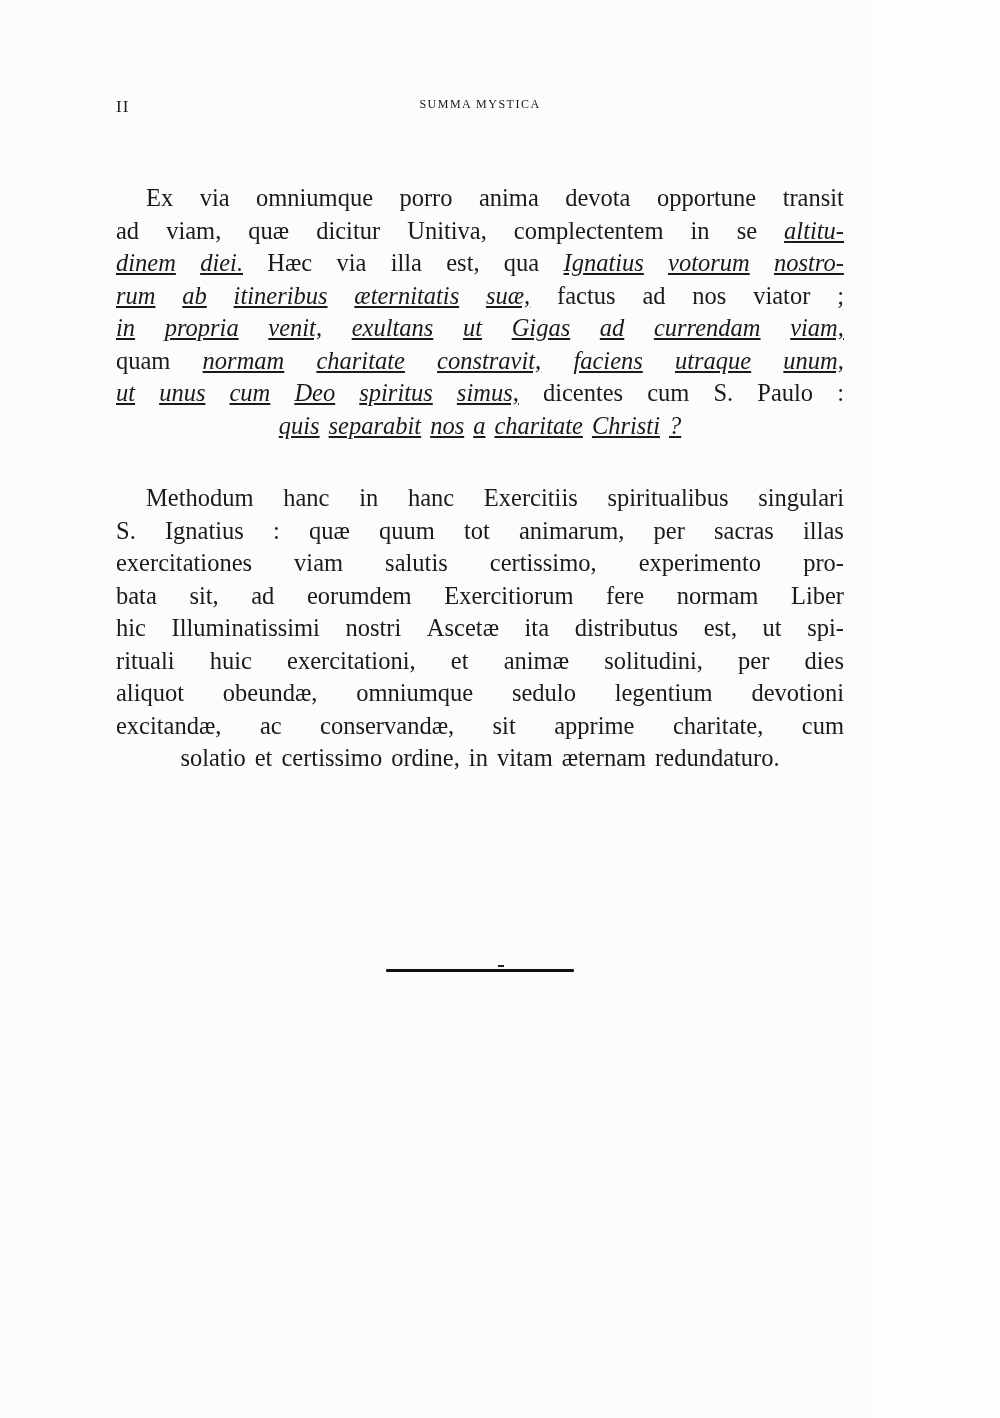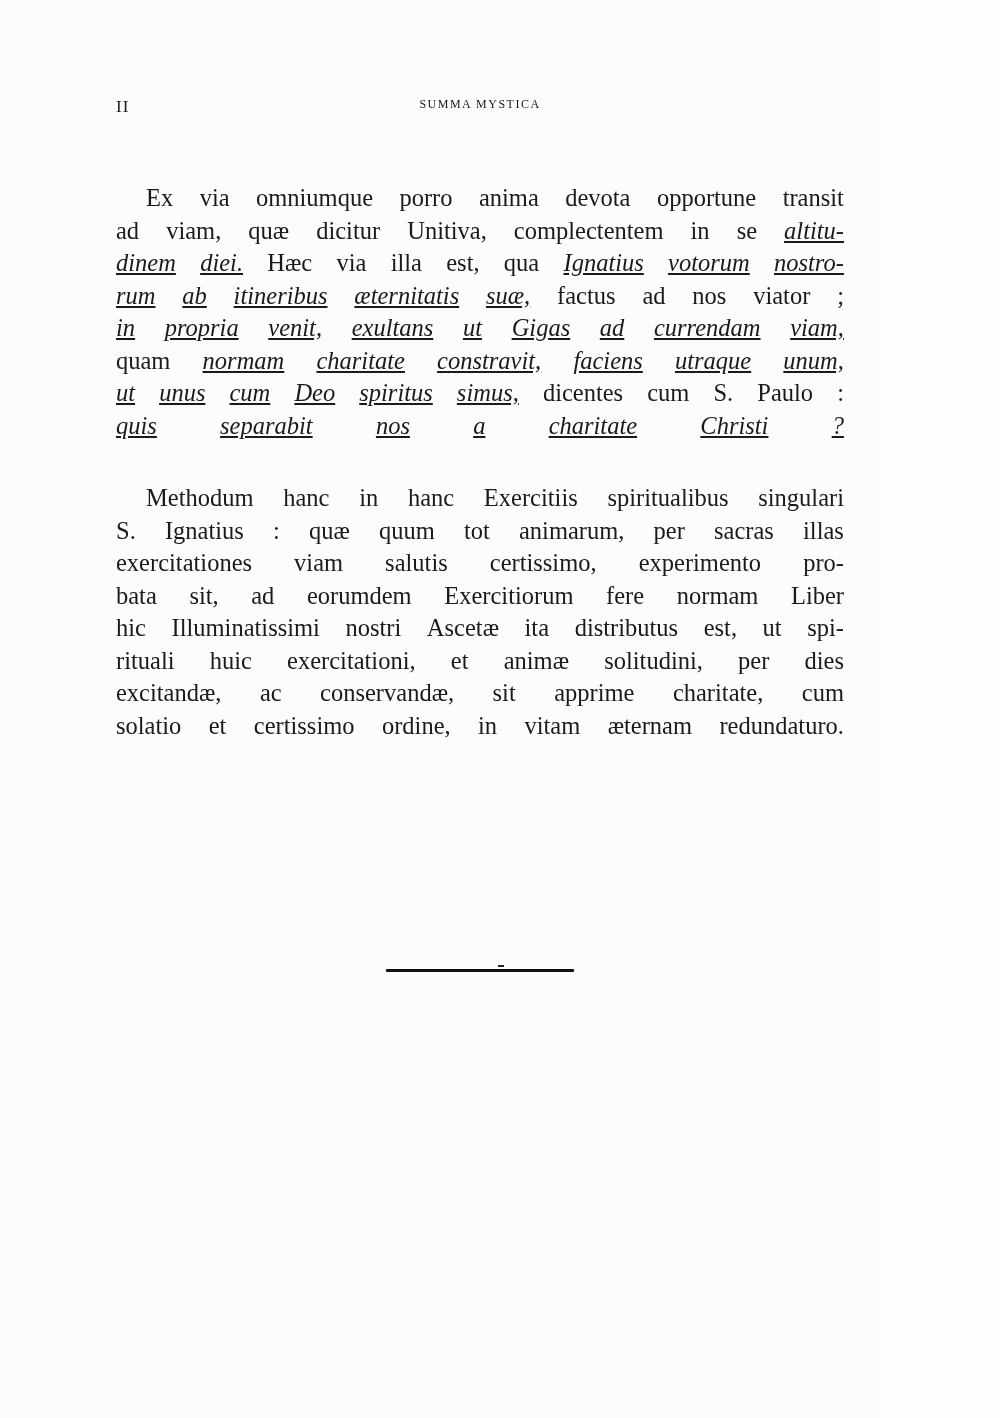--- a/index.html
+++ b/index.html
@@ -56,21 +56,21 @@
     
     .jline {
       display: flex;
       justify-content: space-between;
       height: 32.5px;
       line-height: 32.5px;
       font-size: 24.5px;
       white-space: pre;
     }
     .jline.indent { padding-left: 30px; margin-top: 40px; }
-    .jline.last { justify-content: space-between; }
+    .jline.last { justify-content: center; gap: 9px; }
     .w { display: inline-block; }
     .w.it { font-style: italic; text-decoration: underline; }
     .end-rule {
       position: absolute;
       left: 386px;
       top: 969px;
       width: 188px;
       height: 3px;
       background: #111;
       border-radius: 1px;
@@ -105,19 +105,20 @@
         <div class="jline"><span class="w it">ut</span><span class="w it">unus</span><span class="w it">cum</span><span class="w it">Deo</span><span class="w it">spiritus</span><span class="w it">simus,</span><span class="w">dicentes</span><span class="w">cum</span><span class="w">S.</span><span class="w">Paulo</span><span class="w">:</span></div>
         <div class="jline last"><span class="w it">quis</span><span class="w it">separabit</span><span class="w it">nos</span><span class="w it">a</span><span class="w it">charitate</span><span class="w it">Christi</span><span class="w it">?</span></div>
       </div>
       <div>
         <div class="jline indent"><span class="w">Methodum</span><span class="w">hanc</span><span class="w">in</span><span class="w">hanc</span><span class="w">Exercitiis</span><span class="w">spiritualibus</span><span class="w">singulari</span></div>
         <div class="jline"><span class="w">S.</span><span class="w">Ignatius</span><span class="w">:</span><span class="w">quæ</span><span class="w">quum</span><span class="w">tot</span><span class="w">animarum,</span><span class="w">per</span><span class="w">sacras</span><span class="w">illas</span></div>
         <div class="jline"><span class="w">exercitationes</span><span class="w">viam</span><span class="w">salutis</span><span class="w">certissimo,</span><span class="w">experimento</span><span class="w">pro-</span></div>
         <div class="jline"><span class="w">bata</span><span class="w">sit,</span><span class="w">ad</span><span class="w">eorumdem</span><span class="w">Exercitiorum</span><span class="w">fere</span><span class="w">normam</span><span class="w">Liber</span></div>
         <div class="jline"><span class="w">hic</span><span class="w">Illuminatissimi</span><span class="w">nostri</span><span class="w">Ascetæ</span><span class="w">ita</span><span class="w">distributus</span><span class="w">est,</span><span class="w">ut</span><span class="w">spi-</span></div>
         <div class="jline"><span class="w">rituali</span><span class="w">huic</span><span class="w">exercitationi,</span><span class="w">et</span><span class="w">animæ</span><span class="w">solitudini,</span><span class="w">per</span><span class="w">dies</span></div>
+        <div class="jline"><span class="w">aliquot</span><span class="w">obeundæ,</span><span class="w">omniumque</span><span class="w">sedulo</span><span class="w">legentium</span><span class="w">devotioni</span></div>
         <div class="jline"><span class="w">excitandæ,</span><span class="w">ac</span><span class="w">conservandæ,</span><span class="w">sit</span><span class="w">apprime</span><span class="w">charitate,</span><span class="w">cum</span></div>
         <div class="jline last"><span class="w">solatio</span><span class="w">et</span><span class="w">certissimo</span><span class="w">ordine,</span><span class="w">in</span><span class="w">vitam</span><span class="w">æternam</span><span class="w">redundaturo.</span></div>
       </div>
     </div>
 
   <div class="end-rule"></div>
 </div>
 
 </body></html>

